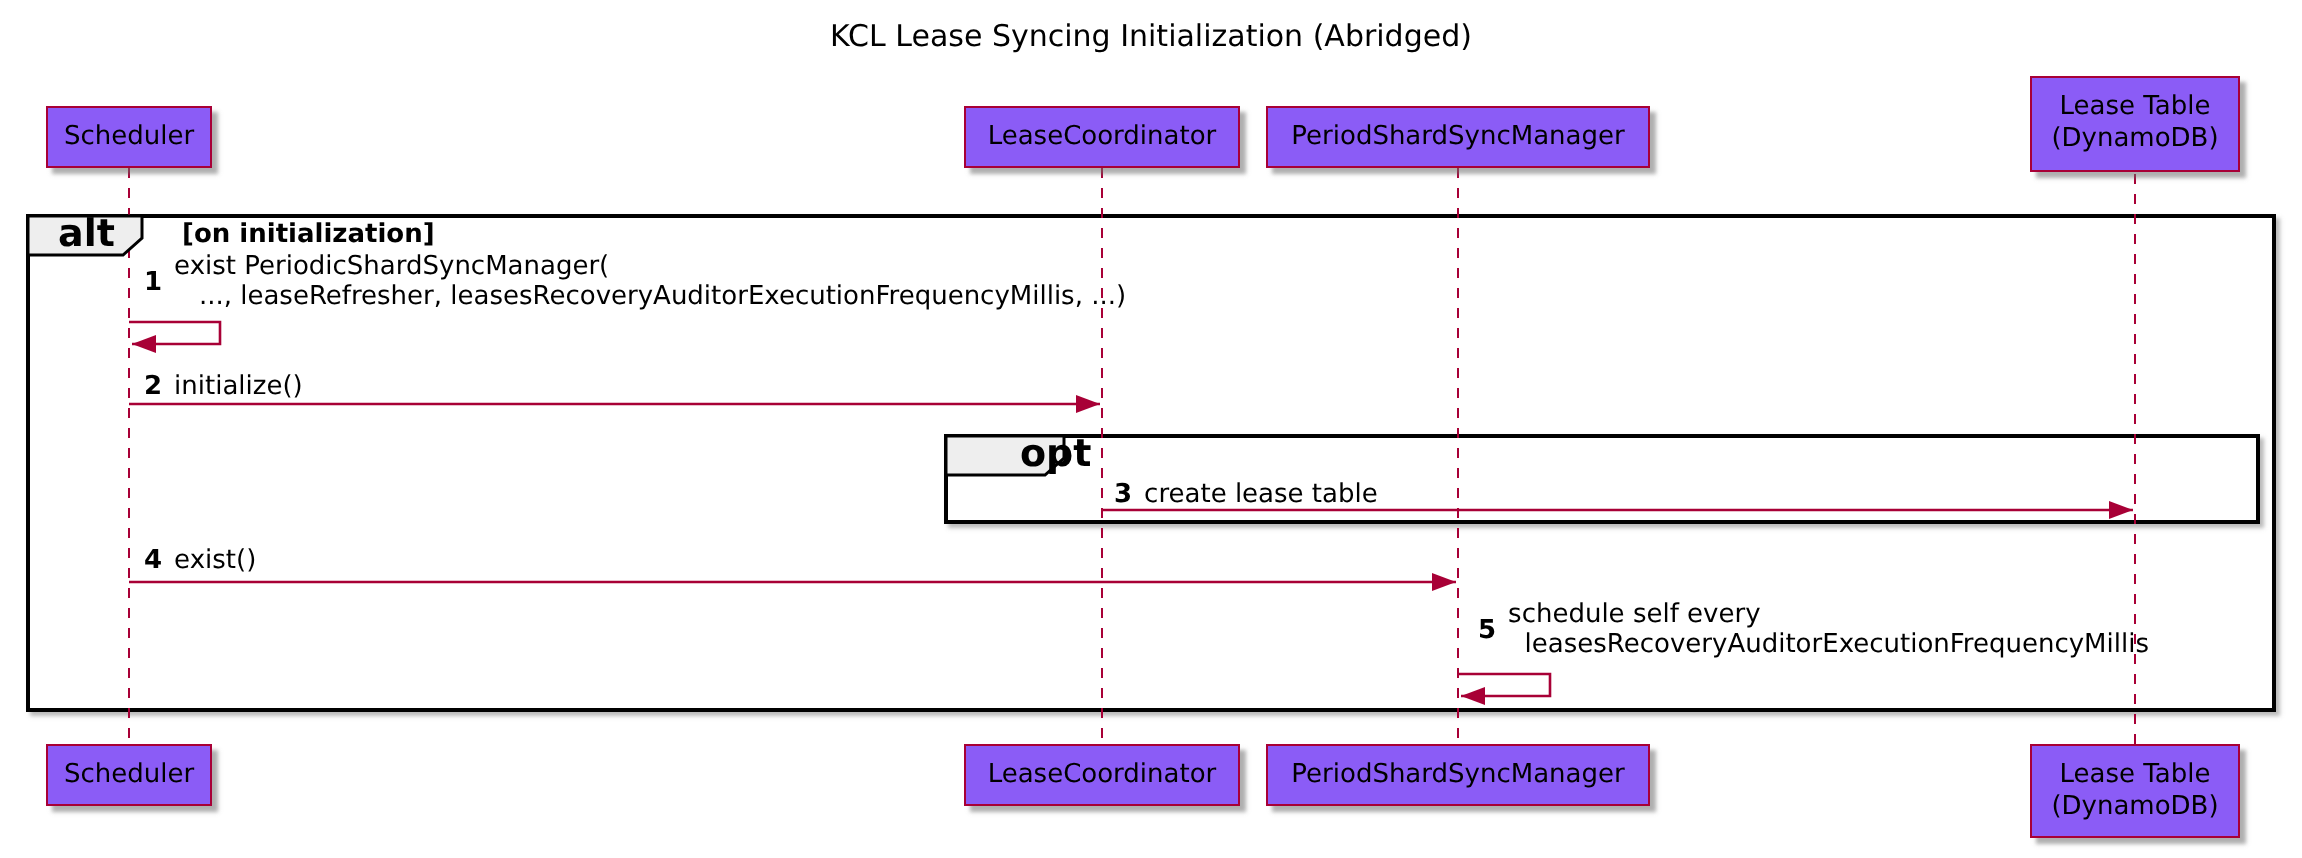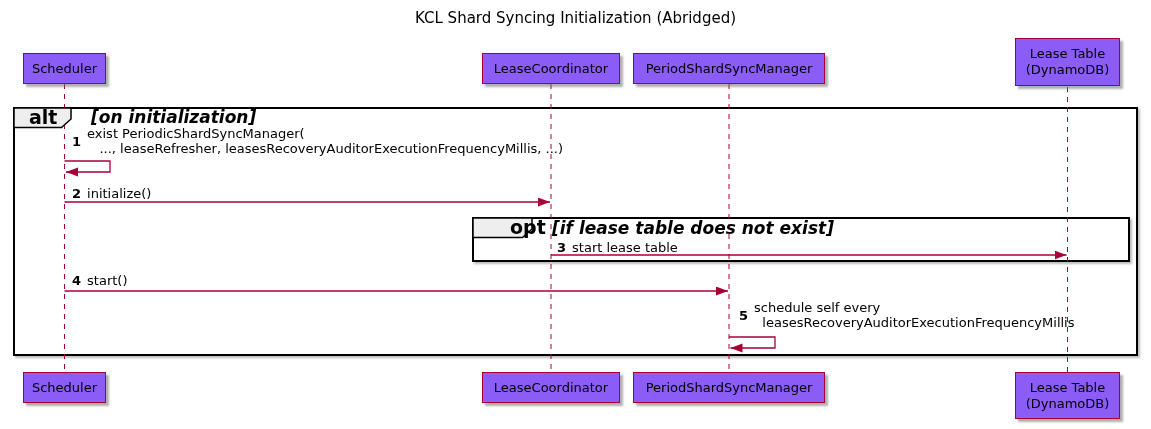--- a/index.html
+++ b/index.html
@@ -31,36 +31,36 @@
     background:transparent;
     box-shadow:2px 2px 2px rgba(120,120,120,0.5);
     box-sizing:border-box;
   }
   .frame-alt{left:13px;top:107px;width:1125px;height:249px;}
   .frame-opt{left:472px;top:217px;width:658px;height:45px;}
   .tab-label{
     position:absolute;font-weight:bold;font-size:19px;line-height:16px;
   }
   .guard{
-    position:absolute;font-weight:bold;font-size:17px;line-height:15px;font-style:italic;
+    position:absolute;font-weight:bold;font-size:13px;line-height:15px;
   }
   .msg{
     position:absolute;
     display:flex;align-items:center;gap:6px;
   }
   .msg .num{font-weight:bold;}
   .msg .txt{white-space:pre;line-height:15px;}
   svg.overlay{position:absolute;left:0;top:0;pointer-events:none;}
 </style>
 </head>
 <body>
 
 <div class="canvas">
 
-  <div class="title">KCL Shard Syncing Initialization (Abridged)</div>
+  <div class="title">KCL Lease Syncing Initialization (Abridged)</div>
 
   <div class="frame frame-alt"></div>
   <div class="frame frame-opt"></div>
 
   <svg class="overlay" width="1151" height="429">
     <defs>
       <marker id="ah" markerWidth="14" markerHeight="11" refX="12" refY="4.5" orient="auto" markerUnits="userSpaceOnUse">
         <path d="M0,0 L12,4.5 L0,9 Z" fill="#A80036"></path>
       </marker>
     </defs>
@@ -88,38 +88,37 @@
 
   <div class="pbox" style="left:23px;top:372px;width:83px;height:31px;">Scheduler</div>
   <div class="pbox" style="left:482px;top:372px;width:138px;height:31px;">LeaseCoordinator</div>
   <div class="pbox" style="left:633px;top:372px;width:192px;height:31px;">PeriodShardSyncManager</div>
   <div class="pbox" style="left:1015px;top:372px;width:105px;height:47px;">Lease Table
 (DynamoDB)</div>
 
   <div class="tab-label" style="left:29px;top:109px;">alt</div>
   <div class="guard" style="left:91px;top:110px;">[on initialization]</div>
   <div class="tab-label" style="left:510px;top:219px;">opt</div>
-  <div class="guard" style="left:552px;top:221px;">[if lease table does not exist]</div>
 
   <div class="msg" style="left:72px;top:126px;">
     <span class="num">1</span>
     <span class="txt">exist PeriodicShardSyncManager(
    ..., leaseRefresher, leasesRecoveryAuditorExecutionFrequencyMillis, ...)</span>
   </div>
   <div class="msg" style="left:72px;top:186px;">
     <span class="num">2</span>
     <span class="txt">initialize()</span>
   </div>
   <div class="msg" style="left:557px;top:240px;">
     <span class="num">3</span>
-    <span class="txt">start lease table</span>
+    <span class="txt">create lease table</span>
   </div>
   <div class="msg" style="left:72px;top:273px;">
     <span class="num">4</span>
-    <span class="txt">start()</span>
+    <span class="txt">exist()</span>
   </div>
   <div class="msg" style="left:739px;top:300px;">
     <span class="num">5</span>
     <span class="txt">schedule self every
   leasesRecoveryAuditorExecutionFrequencyMillis</span>
   </div>
 
 </div>
 
 </body></html>

